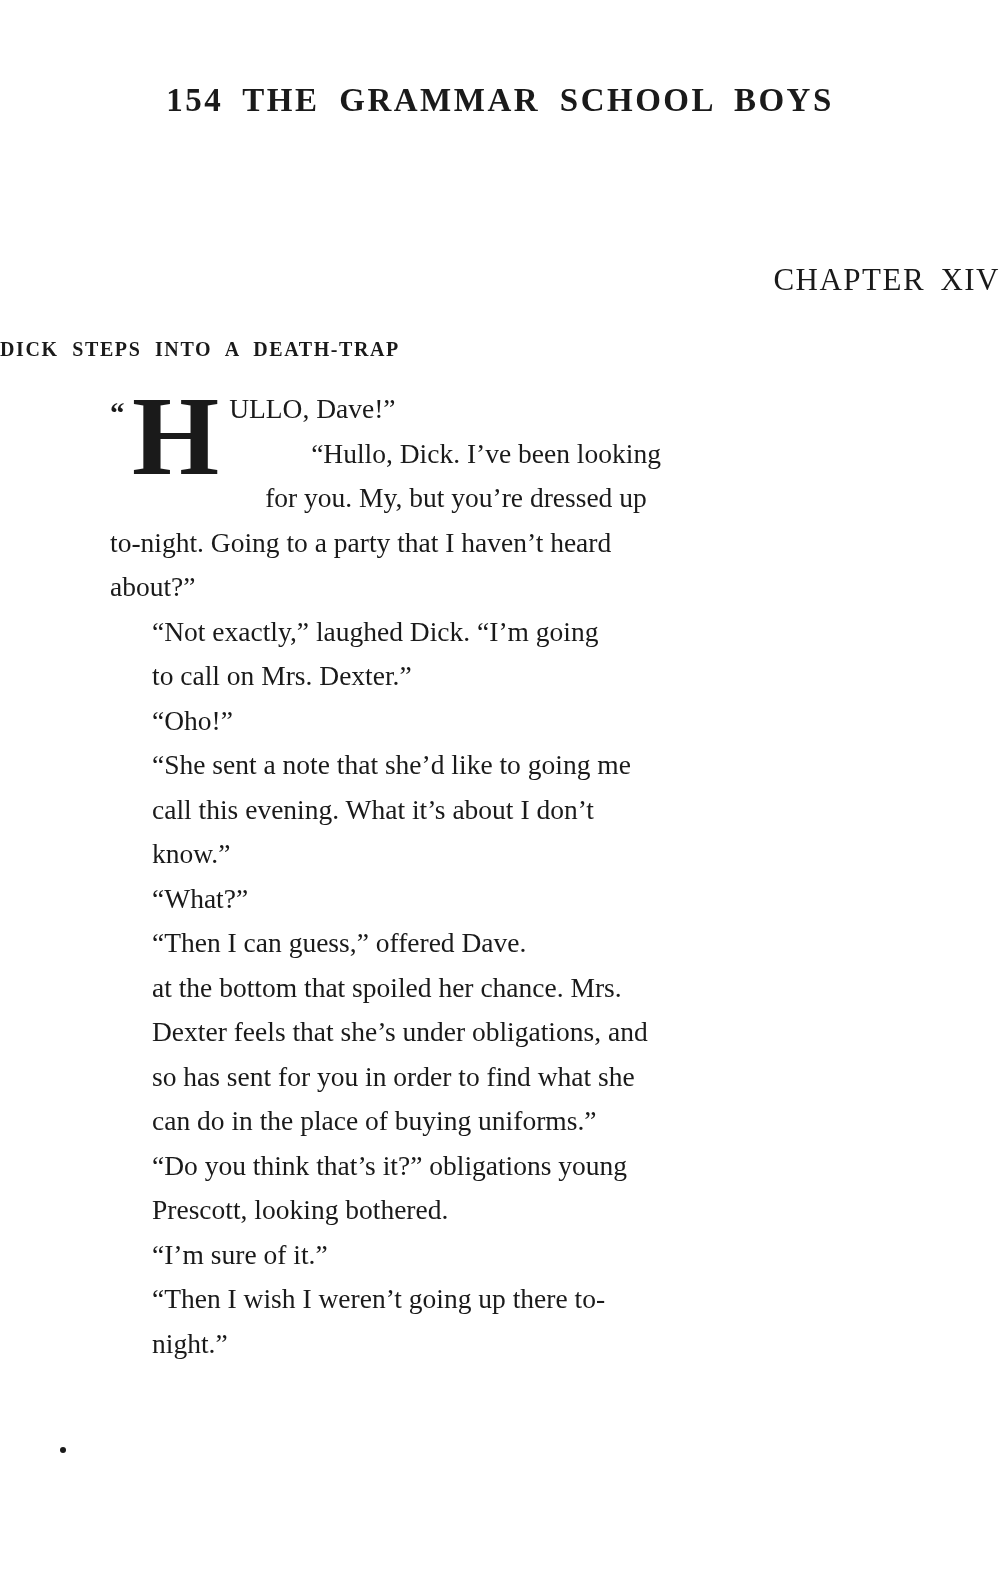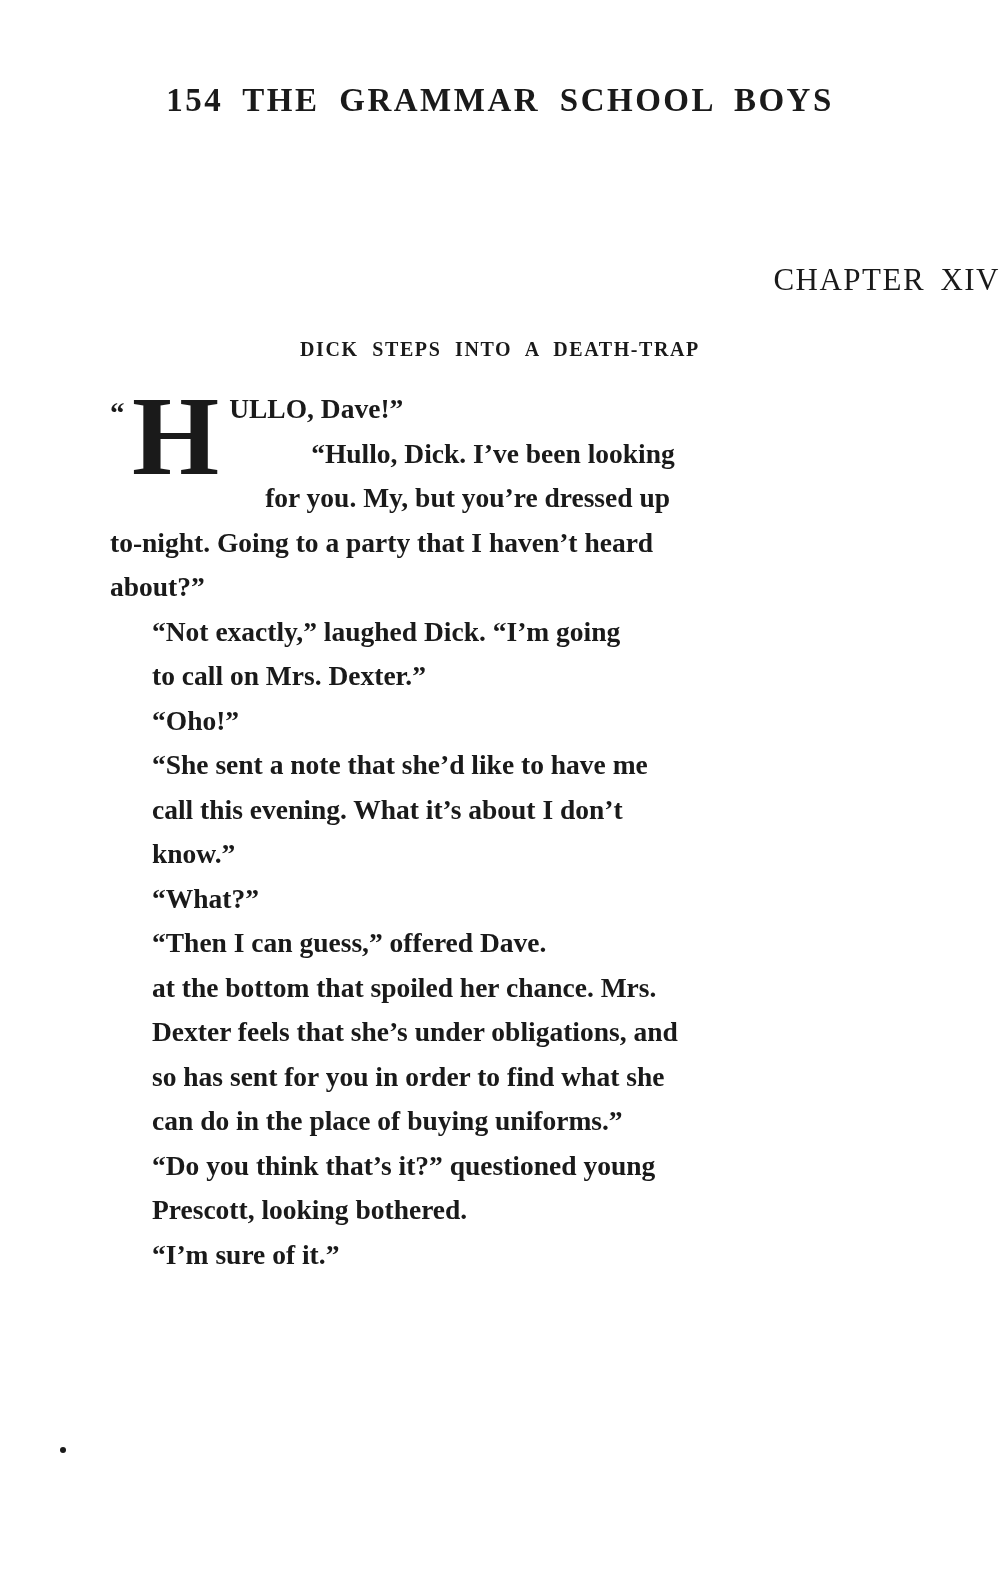--- a/index.html
+++ b/index.html
@@ -42,21 +42,21 @@
     text-align: right;
     font-size: 31px;
     letter-spacing: 1.5px;
     word-spacing: 6px;
   }
   .chapter-title {
     position: absolute;
     left: 0;
     top: 334px;
     width: 1000px;
-    text-align: center;
+    text-align: left;
     font-size: 20px;
     font-weight: bold;
     letter-spacing: 1.6px;
     word-spacing: 7px;
   }
   .body-text {
     position: absolute;
     left: 110px;
     top: 383px;
     width: 805px;
@@ -87,21 +87,20 @@
     top: 4px;
     font-size: 29px;
     font-weight: bold;
   }
   .lines {
     display: block;
   }
   .lines .ln {
     display: block;
     white-space: nowrap;
-    font-weight: bold;
   }
   .footmark {
     position: absolute;
     left: 60px;
     top: 1443px;
     width: 6px;
     height: 6px;
     background: #1a1a1a;
     border-radius: 50%;
   }
@@ -139,21 +138,21 @@
     </p>
 
     <p>
       <span class="lines">
         <span class="ln" style="text-indent: 42px;">“Oho!”</span>
       </span>
     </p>
 
     <p>
       <span class="lines">
-        <span class="ln" style="text-indent: 42px;">“She  sent  a  note  that  she’d  like  to  have  me</span>
+        <span class="ln" style="text-indent: 42px;">“She  sent  a  note  that  she’d  like  to  going  me</span>
         <span class="ln">call  this  evening.   What  it’s  about  I  don’t</span>
         <span class="ln">know.”</span>
       </span>
     </p>
 
     <p>
       <span class="lines">
         <span class="ln" style="text-indent: 42px;">“What?”</span>
       </span>
     </p>
@@ -168,29 +167,35 @@
       <span class="lines">
         <span class="ln">at  the  bottom  that  spoiled  her  chance.   Mrs.</span>
         <span class="ln">Dexter  feels  that  she’s  under  obligations,  and</span>
         <span class="ln">so  has  sent  for  you  in  order  to  find  what  she</span>
         <span class="ln">can do in the place of buying uniforms.”</span>
       </span>
     </p>
 
     <p>
       <span class="lines">
-        <span class="ln" style="text-indent: 42px;">“Do  you  think  that’s  it?”  questioned  young</span>
+        <span class="ln" style="text-indent: 42px;">“Do  you  think  that’s  it?”  obligations  young</span>
         <span class="ln">Prescott, looking bothered.</span>
       </span>
     </p>
 
     <p>
       <span class="lines">
         <span class="ln" style="text-indent: 42px;">“I’m sure of it.”</span>
       </span>
     </p>
 
+    <p>
+      <span class="lines">
+        <span class="ln" style="text-indent: 42px;">“Then  I  wish  I  weren’t  going  up  there  to-</span>
+        <span class="ln">night.”</span>
+      </span>
+    </p>
 
   </div>
 
   <div class="footmark"></div>
 
 </div>
 
 </body></html>

